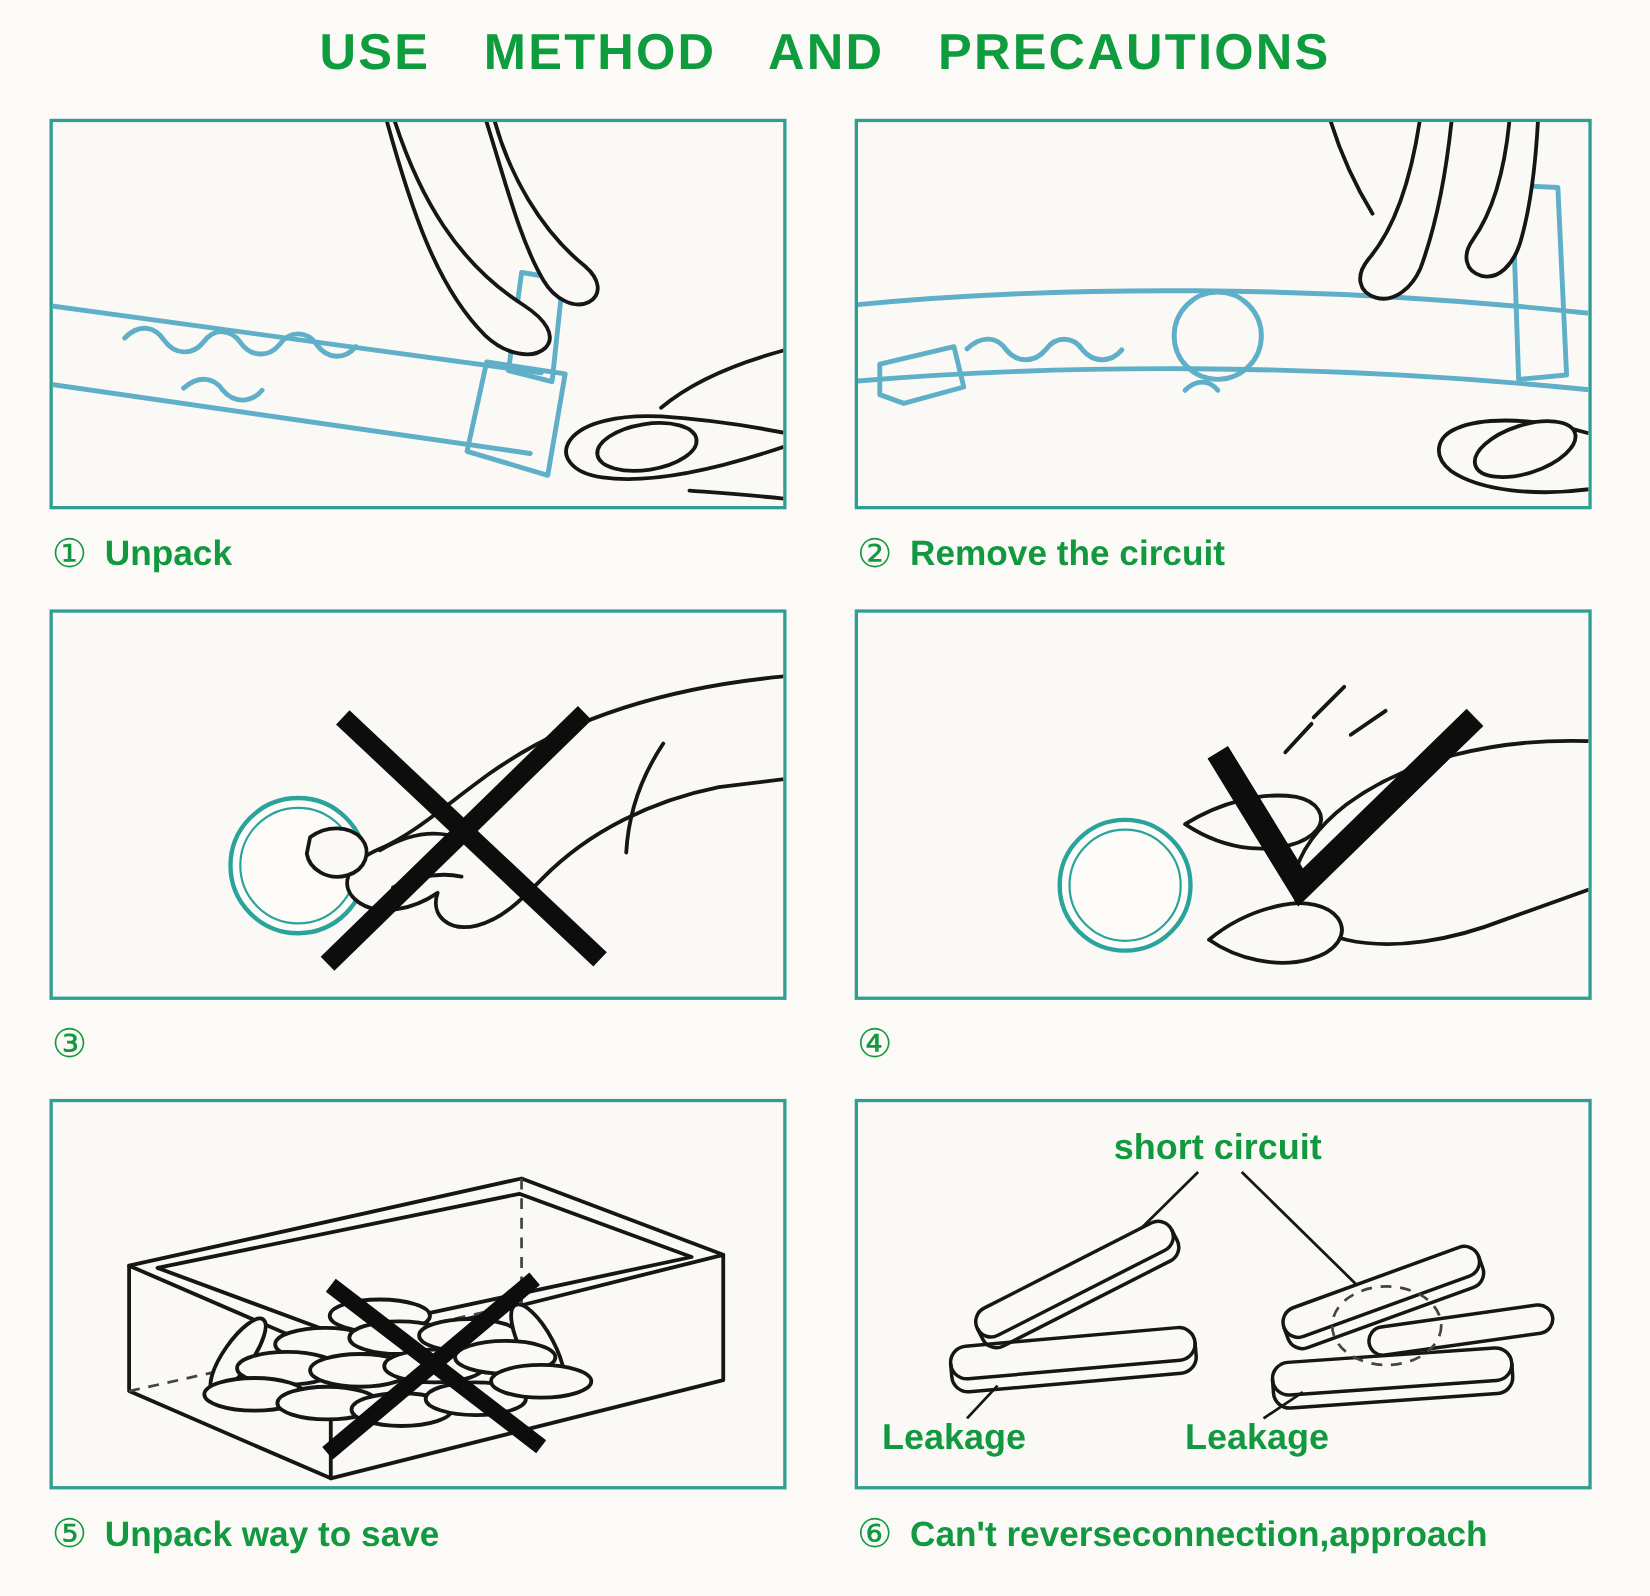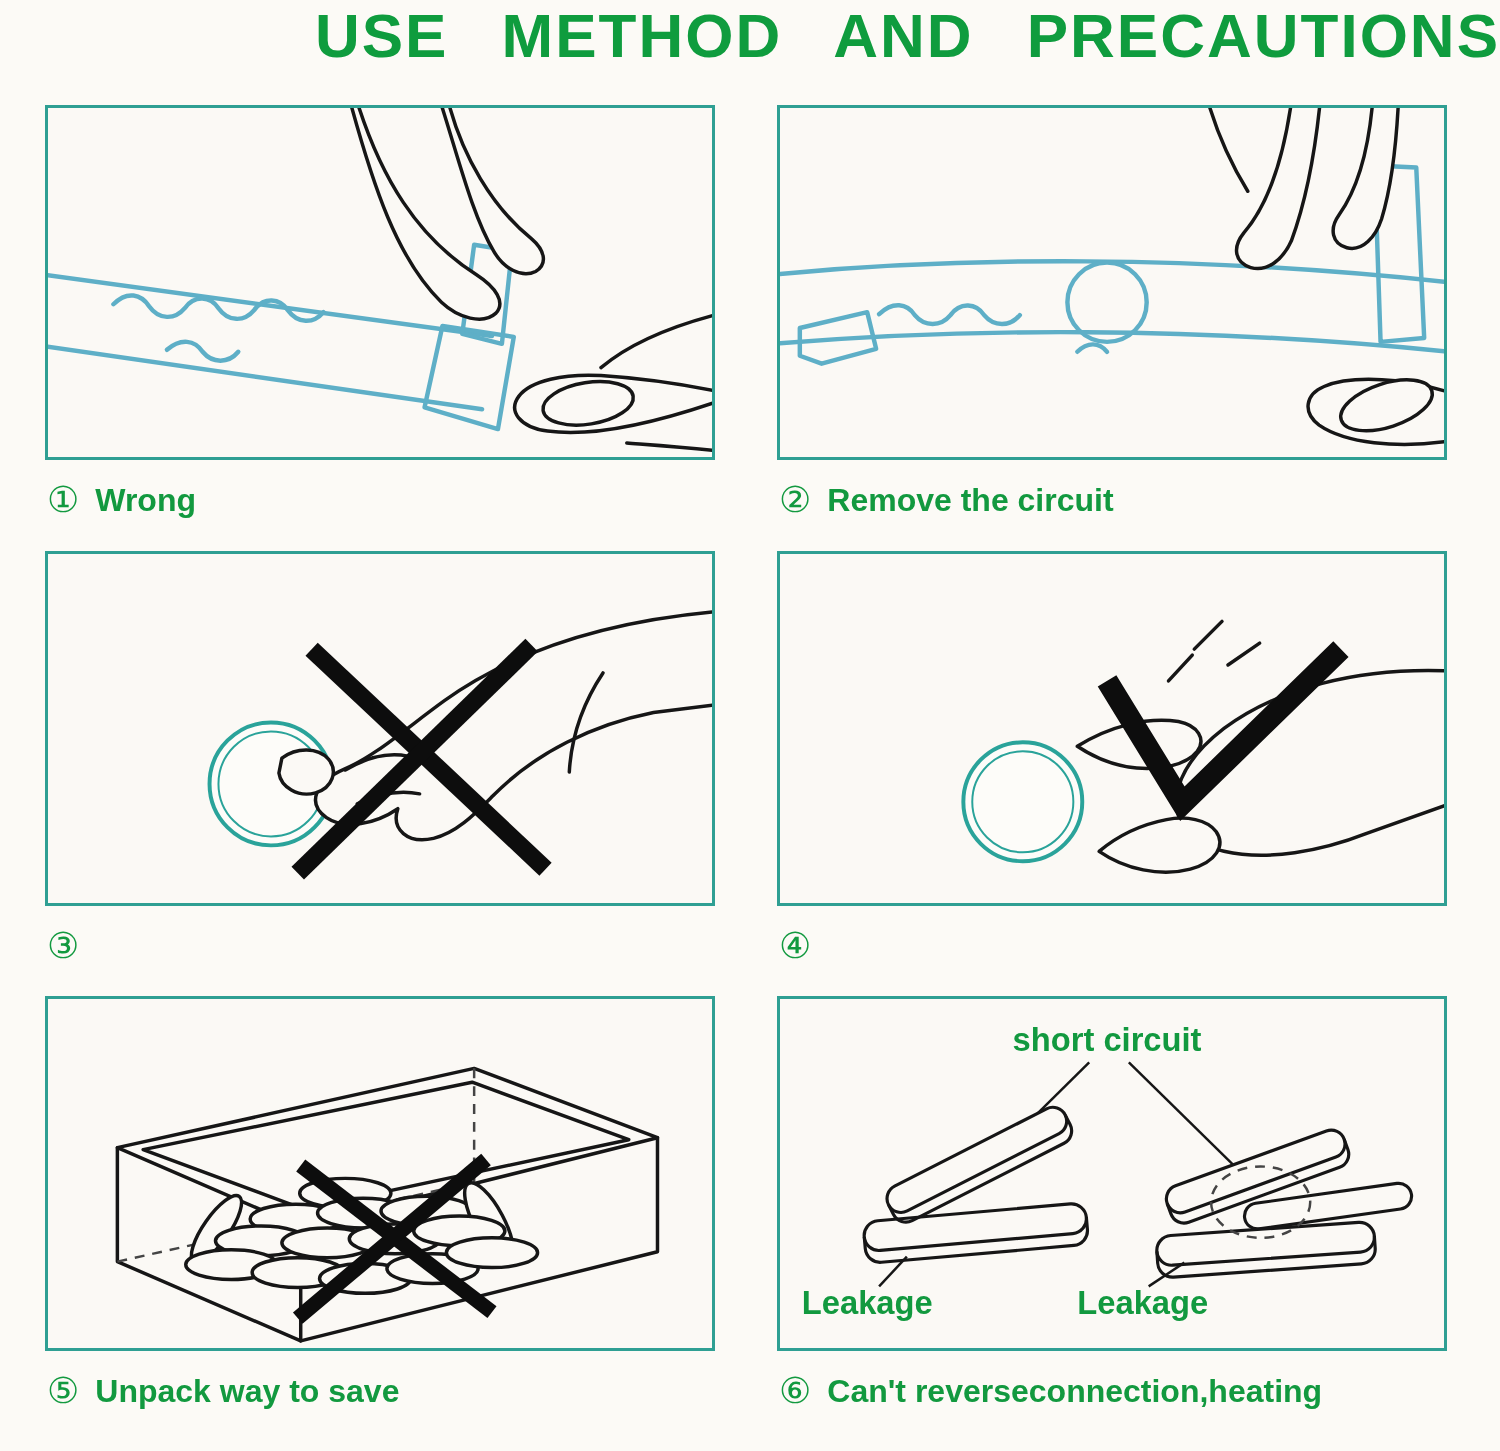--- a/index.html
+++ b/index.html
@@ -3,24 +3,24 @@
 <meta charset="utf-8">
 <style>
   html,body{margin:0;padding:0;}
   body{
     width:1500px;
     background:#fcfaf6;
     font-family:"Liberation Sans", sans-serif;
   }
   .sheet{width:1500px;}
   .title{
-    margin:0 0 34px;
-    text-align:right;
+    margin:20px 0 34px;
+    text-align:center;
     color:#0f9c3e;
-    font-size:62px;
+    font-size:46px;
     font-weight:900;
     letter-spacing:2px;
     word-spacing:34px;
     font-family:"Liberation Sans", sans-serif;
   }
   .grid{
     display:grid;
     grid-template-columns:670px 670px;
     column-gap:62px;
     padding:0 53px 10px 45px;
@@ -87,21 +87,21 @@
             <path class="ink-fill" d="M404,-6 C418,48 448,100 488,132 C502,144 504,158 492,165 C478,172 460,162 450,145 C428,108 414,50 396,-6 Z"></path>
             <path class="ink-fill" d="M676,296 C612,318 548,332 504,326 C476,322 464,306 475,291 C487,275 521,268 558,270 C604,273 646,280 676,286 Z"></path>
             <ellipse class="ink-fill" cx="545" cy="298" rx="46" ry="21" transform="rotate(-9 545 298)"></ellipse>
             <path class="ink" d="M676,208 C622,222 584,240 558,262"></path>
             <path class="ink" d="M676,346 C640,342 610,340 584,338"></path>
           </g>
         </svg>
       </div>
       <div class="caption">
         <span class="num">①</span>
-        <span>Wrong</span>
+        <span>Unpack</span>
       </div>
     </section>
 
     <section>
       <div class="panel">
         <svg viewBox="0 0 670 352">
           <g>
             <path class="teal" d="M-6,168 C180,150 420,148 676,176"></path>
             <path class="teal" d="M-6,238 C180,222 420,220 676,246"></path>
             <path class="teal" d="M20,222 L88,206 L97,243 L42,258 L20,250 Z"></path>
@@ -249,18 +249,18 @@
           </g>
 
           <path class="leader" d="M100,290 L128,260"></path>
           <path class="leader" d="M372,290 L408,266"></path>
           <text class="diagram-label" x="22" y="318">Leakage</text>
           <text class="diagram-label" x="300" y="318">Leakage</text>
         </svg>
       </div>
       <div class="caption">
         <span class="num">⑥</span>
-        <span>Can't reverseconnection,heating</span>
+        <span>Can't reverseconnection,approach</span>
       </div>
     </section>
 
   </div>
 </div>
 
 </body></html>

